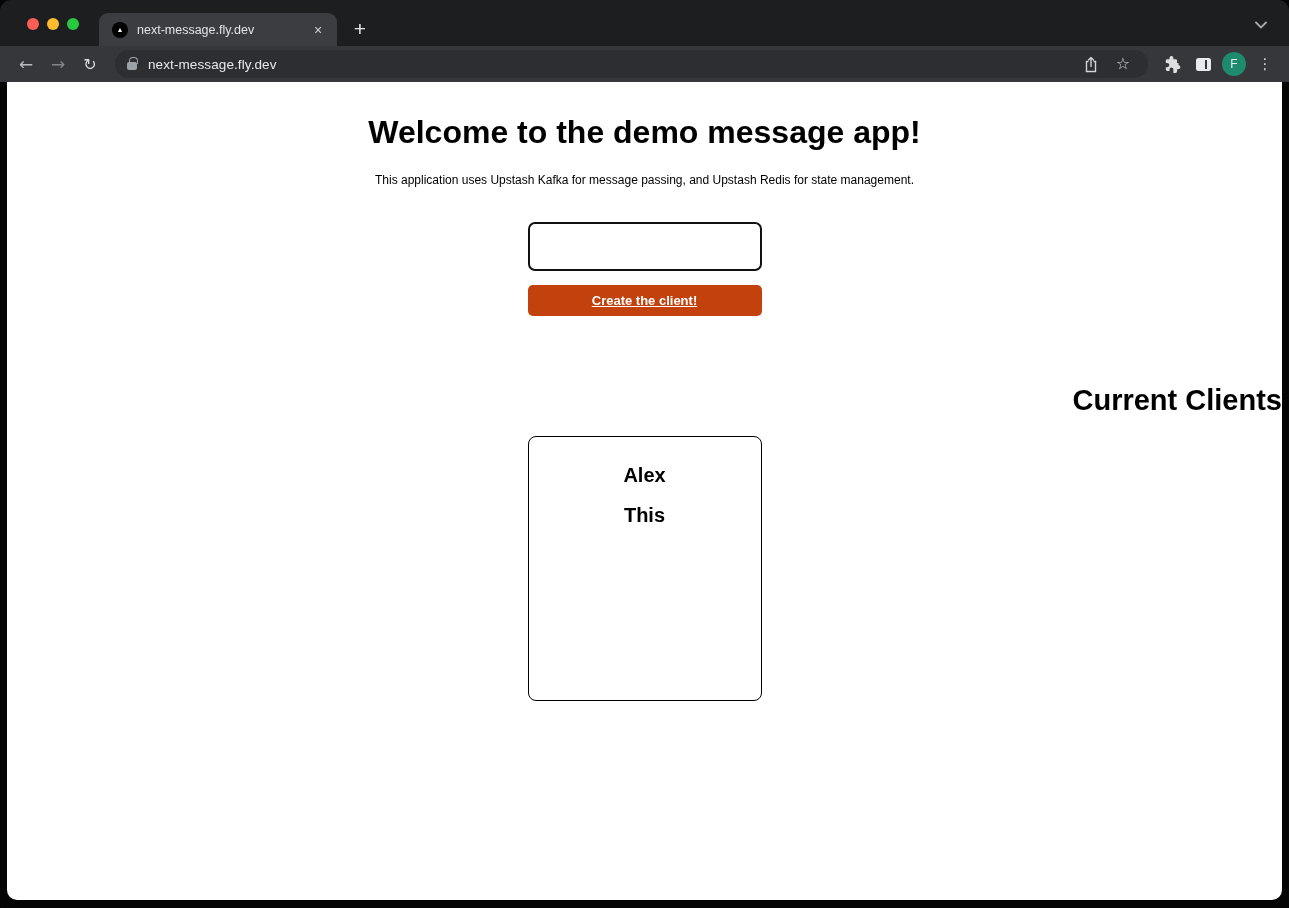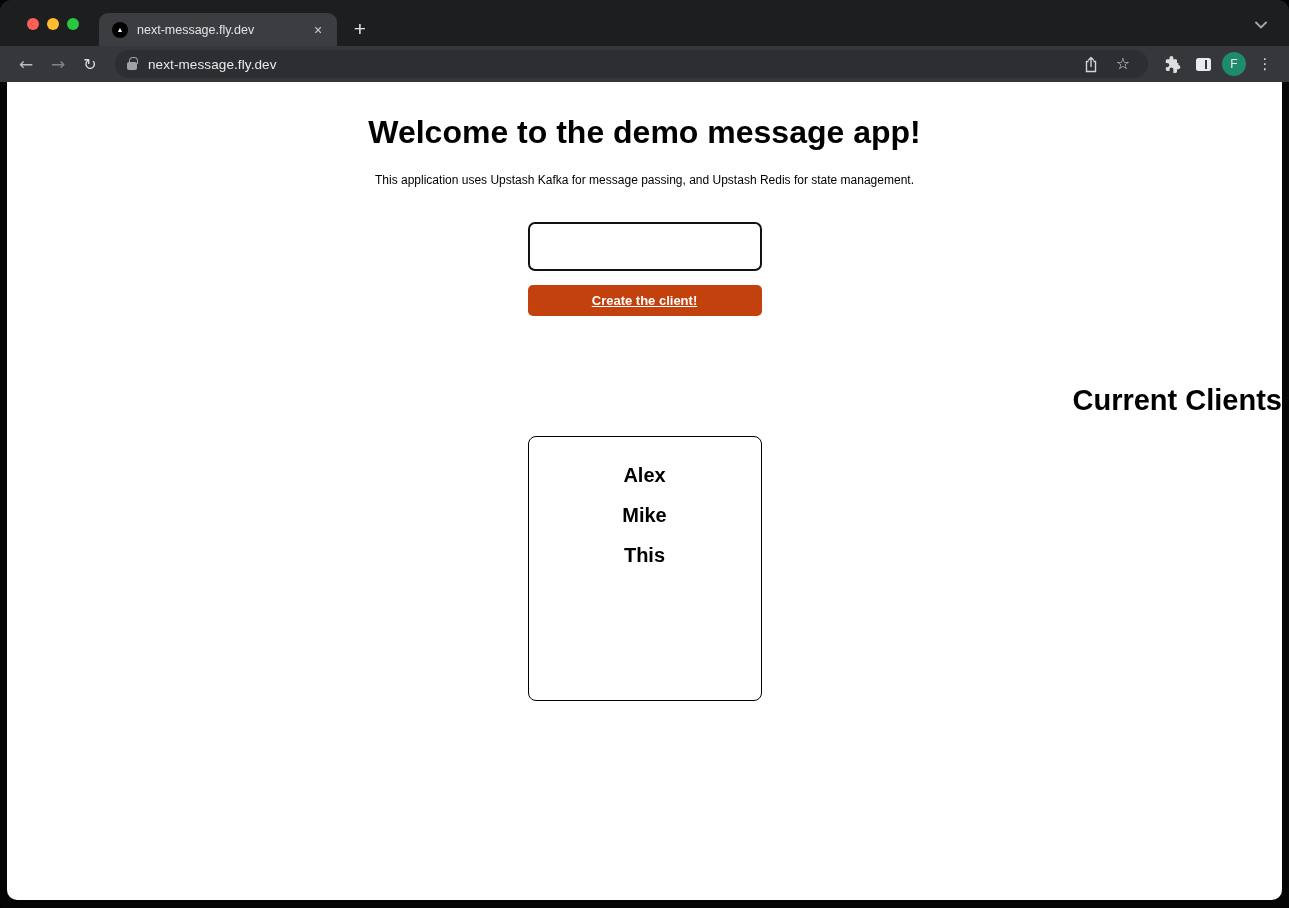--- a/index.html
+++ b/index.html
@@ -279,19 +279,18 @@
     <div class="client-form">
       <input class="client-input" type="text" value="" style="">
       <button class="create-btn">Create the client!</button>
     </div>
 
     <h2>Current Clients</h2>
 
     <div class="client-box">
       <ul class="client-list">
         <li>Alex</li>
-        <li>Mike</li>
         <li>This</li>
       </ul>
     </div>
   </div>
 
 </div>
 
 </body></html>

